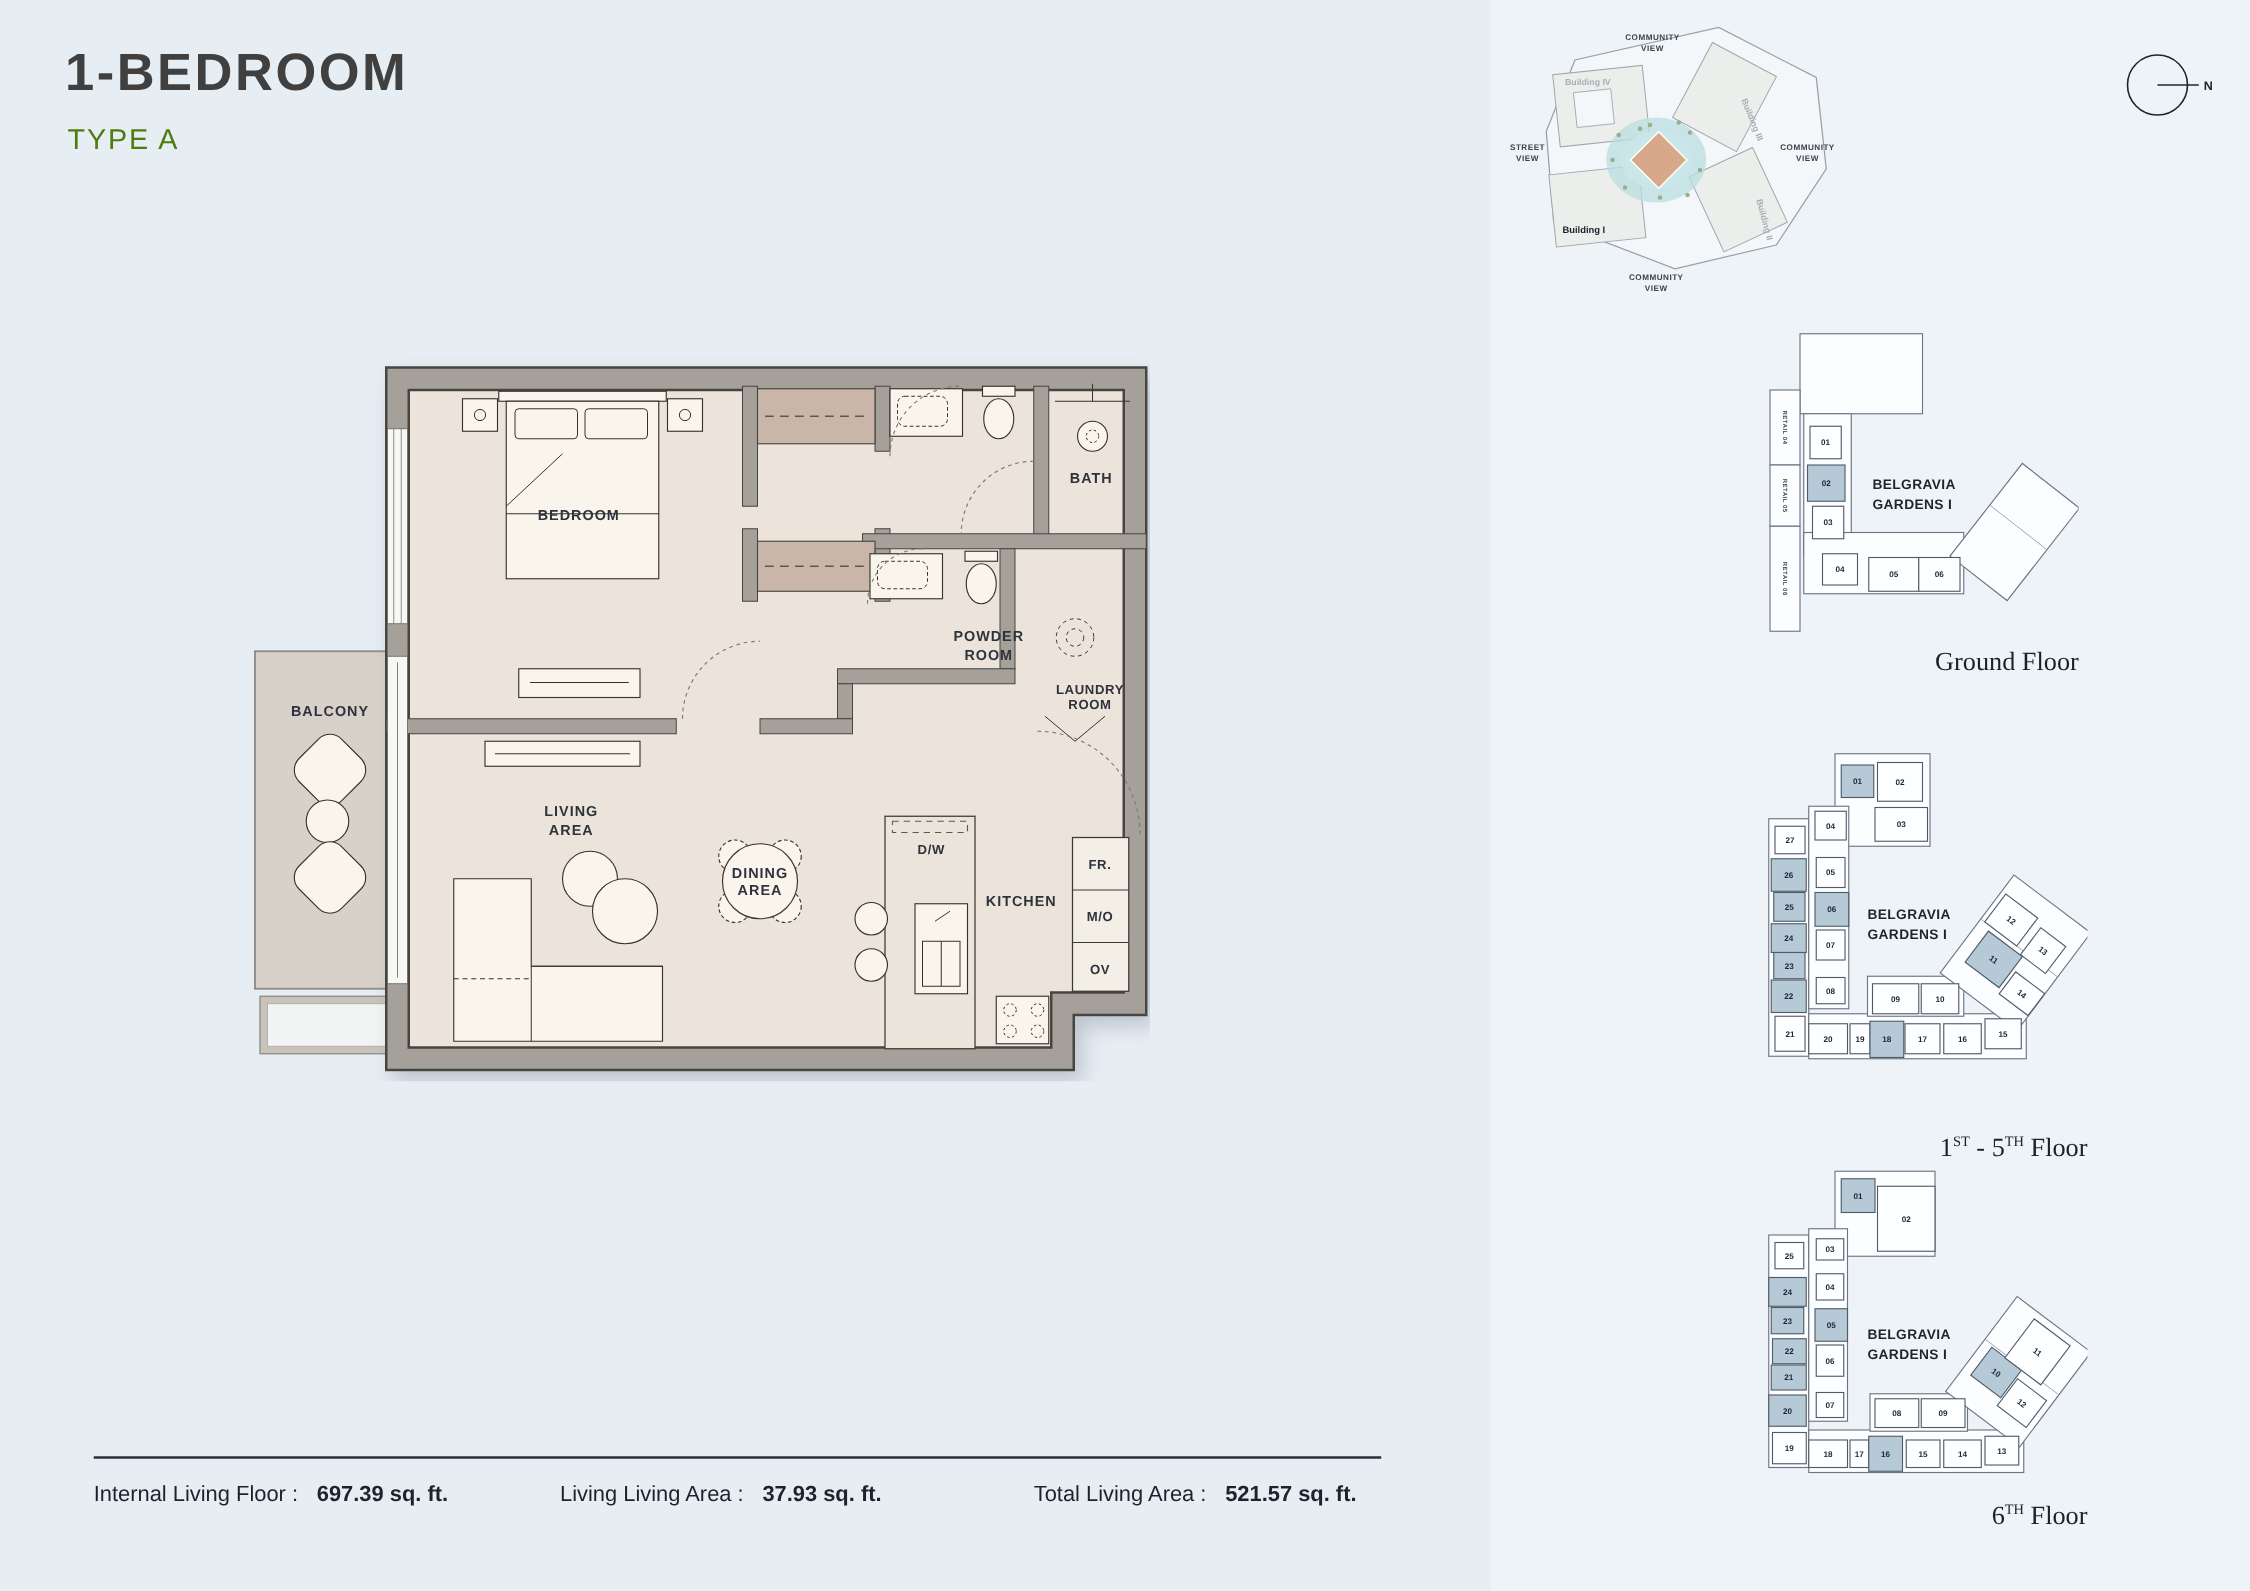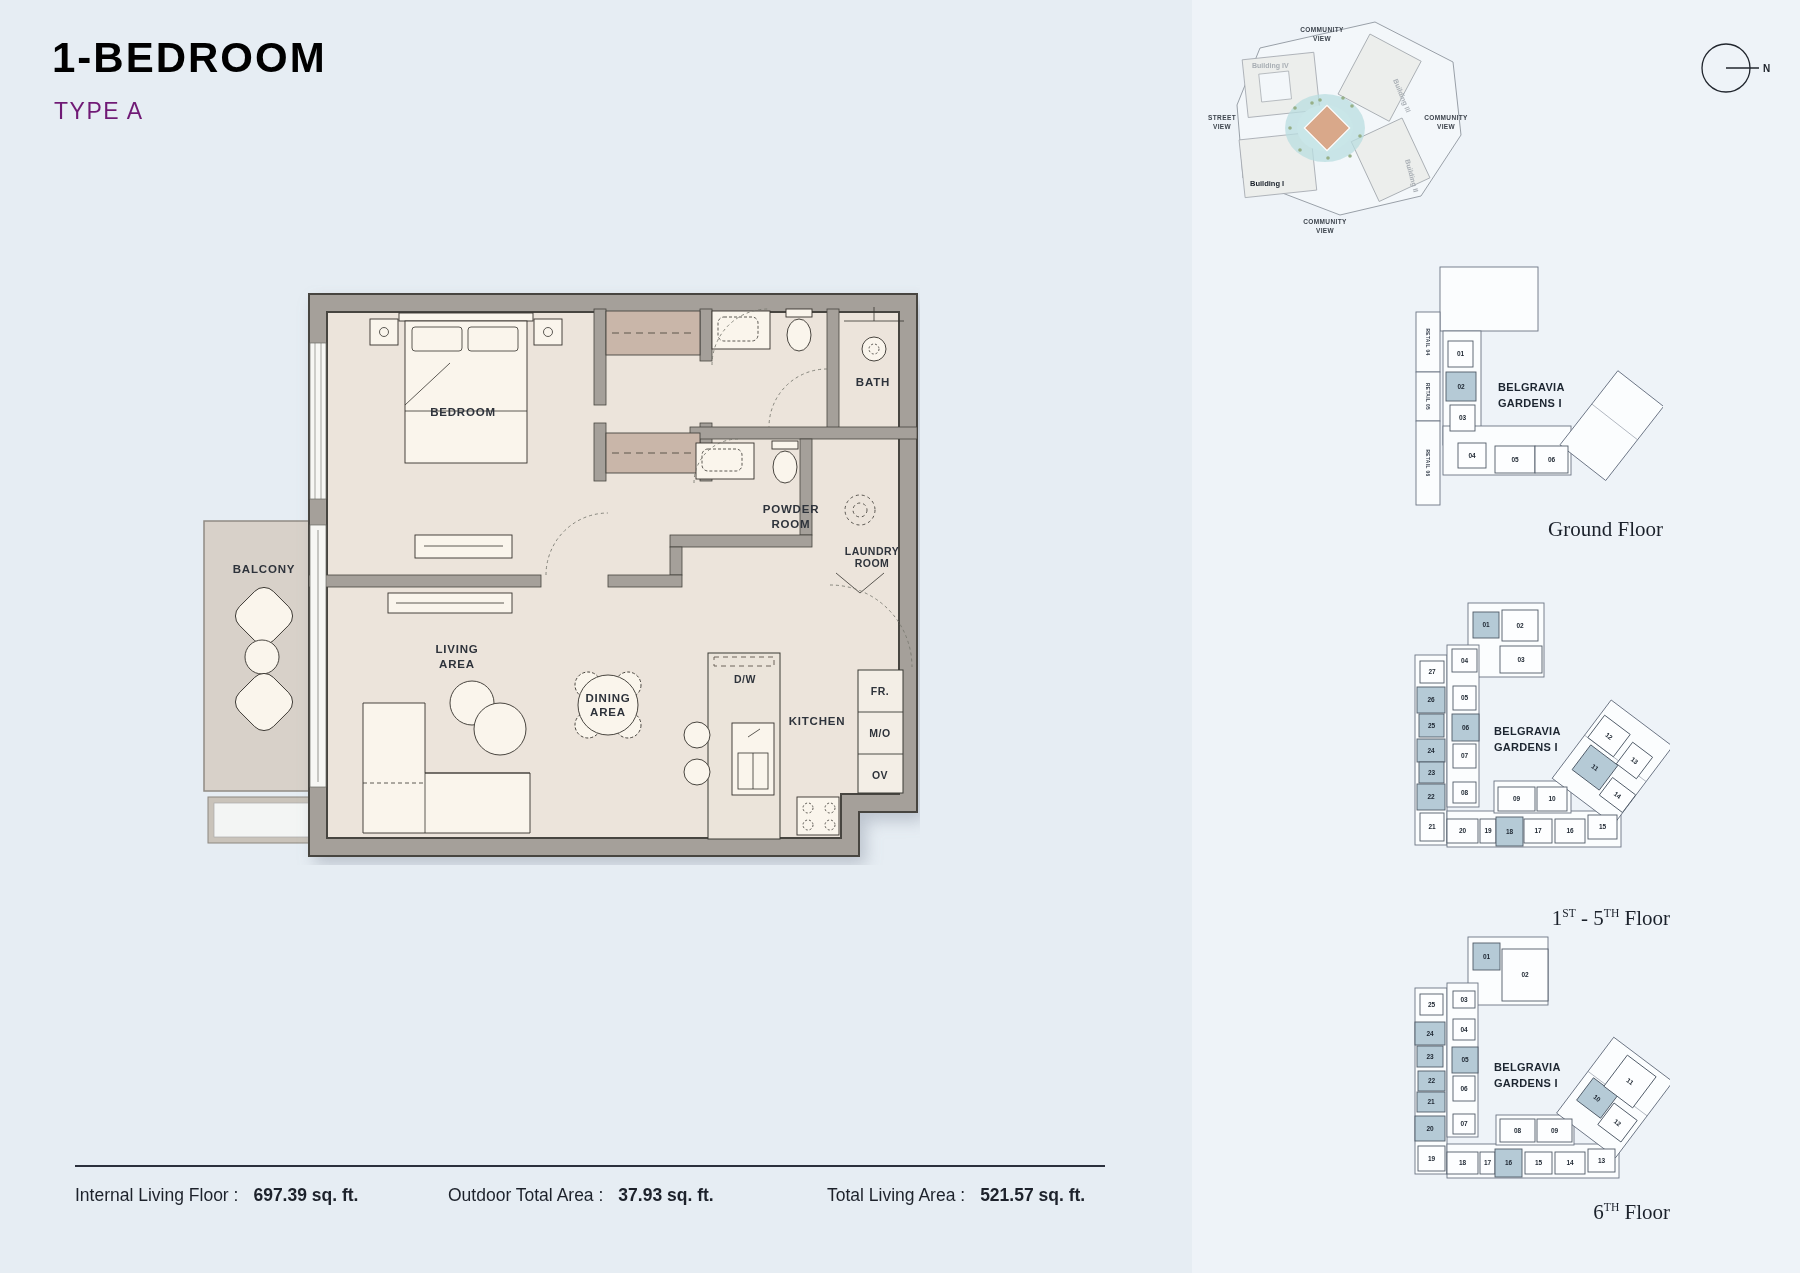--- a/index.html
+++ b/index.html
@@ -1,21 +1,21 @@
 <!DOCTYPE html>
 <html><head>
 <meta charset="utf-8">
 <style>
   html,body{margin:0;padding:0;}
   body{width:1800px;height:1273px;overflow:hidden;position:relative;
        font-family:"Liberation Sans",sans-serif;background:#e6edf3;}
   .right-panel{position:absolute;left:1192px;top:0;width:608px;height:1273px;background:#eef3f8;}
   .abs{position:absolute;}
-  .page-title{left:52px;top:34px;font-size:42px;font-weight:bold;color:#000000;letter-spacing:2px;}
-  .page-subtitle{left:54px;top:98px;font-size:23px;color:#701a75;letter-spacing:1.5px;}
+  .page-title{left:52px;top:34px;font-size:42px;font-weight:bold;color:#404040;letter-spacing:2px;}
+  .page-subtitle{left:54px;top:98px;font-size:23px;color:#4d7c0f;letter-spacing:1.5px;}
   .stats-divider{left:75px;top:1165px;width:1030px;height:2px;background:#2b303c;}
   .stat{top:1185px;font-size:17.5px;color:#1d222b;white-space:nowrap;}
   .stat b{margin-left:15px;}
   .caption{font-size:21px;color:#1b212b;text-align:right;font-family:Liberation Serif, serif;}
   .caption sup{font-size:0.55em;}
   
   .fp{fill:#fbfdfe;stroke:#6b7484;stroke-width:0.9;}
   .unit{fill:#fdfeff;stroke:#505b68;stroke-width:0.9;}
   .unit-hl{fill:#b5cad6;stroke:#505b68;stroke-width:0.9;}
   .unit-t{font-size:6.5px;font-weight:bold;fill:#1c2530;text-anchor:middle;}
@@ -445,17 +445,17 @@
     <text x="104" y="146" class="bld-t">BELGRAVIA</text>
     <text x="104" y="162" class="bld-t">GARDENS I</text>
   </svg>
 <div class="abs caption" style="left:1390px;top:1200px;width:280px;"><span>6</span><sup>TH</sup><span> Floor</span></div>
 
 <div class="abs stats-divider"></div>
 <div class="abs stat" style="left:75px;">
   <span>Internal Living Floor :</span><b>697.39 sq. ft.</b>
 </div>
 <div class="abs stat" style="left:448px;">
-  <span>Outdoor Total Area :</span><b>37.93 sq. ft.</b>
+  <span>Living Living Area :</span><b>37.93 sq. ft.</b>
 </div>
 <div class="abs stat" style="left:827px;">
   <span>Total Living Area :</span><b>521.57 sq. ft.</b>
 </div>
 
 </body></html>

